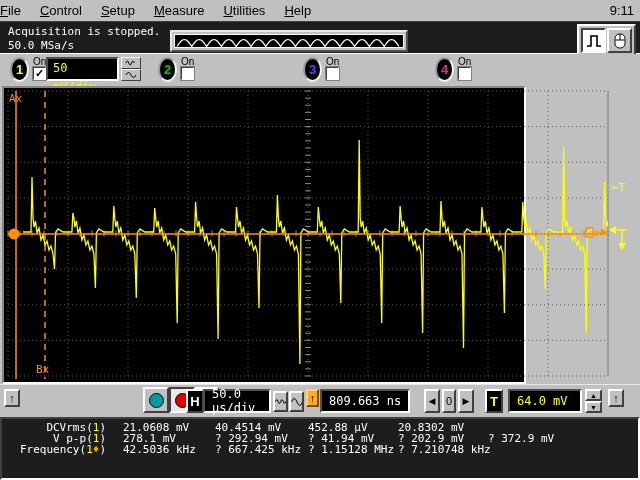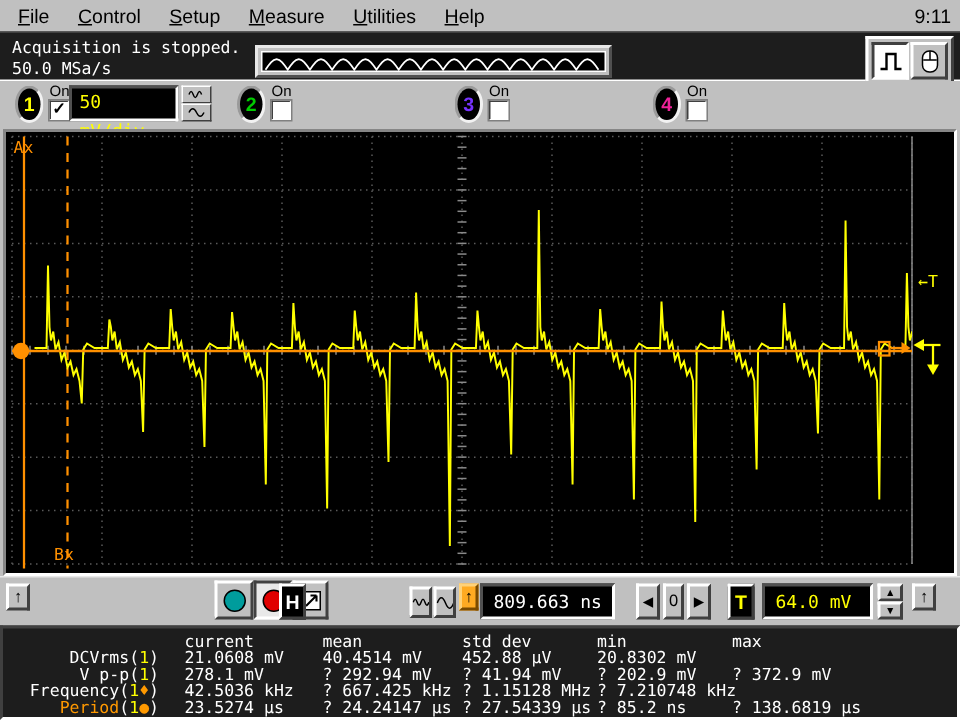--- a/index.html
+++ b/index.html
@@ -6,21 +6,21 @@
   html,body { width:640px; height:480px; }
   body { font-family:"Liberation Sans", sans-serif; background:#c0c0c0; }
   #screen { position:relative; width:640px; height:480px; background:#c0c0c0; overflow:hidden; }
 
   .bevel-out { border:2px solid; border-color:#ffffff #404040 #404040 #ffffff; background:#c0c0c0; }
   .mono { font-family:"DejaVu Sans Mono", monospace; }
 
   
   #menubar { position:absolute; left:0; top:0; width:640px; height:21px;
              display:flex; align-items:center; font-size:13px; color:#000; }
-  #menu-items { display:flex; gap:19px; padding-left:12px; }
+  #menu-items { display:flex; gap:19px; padding-left:0; }
   .menu-item { cursor:default; }
   .menu-item u { text-decoration:underline; }
   #clock { margin-left:auto; padding-right:6px; }
 
   
   #statusbar { position:absolute; left:0; top:21px; width:640px; height:33px;
                background:#1d1d1d; border-top:1px solid #404040; border-bottom:1px solid #ffffff; }
   .status-line { position:absolute; left:8px; color:#fff; font-size:11px; white-space:pre; }
   #status-line1 { top:3px;text-align:right; } #status-line2 { top:17px; }
   #preview-frame { position:absolute; left:170px; top:8px; width:238px; height:22px;
@@ -44,21 +44,21 @@
                 font-size:11px; line-height:11px; font-weight:bold; text-align:center; color:#000; }
   #ch1-scale { position:absolute; left:46px; top:3px; width:73px; height:24px;
                background:#000; border:2px solid; border-color:#505050 #ffffff #ffffff #505050;
                color:#ffff00; font-size:12px; line-height:19px; padding-left:5px; }
   .mini-spin { position:absolute; left:121px; top:3px; width:20px; height:24px;
                display:flex; flex-direction:column; }
   .mini-spin button { flex:1; border:1px solid; border-color:#ffffff #404040 #404040 #ffffff;
                       background:#c0c0c0; padding:0; line-height:0; }
 
   
-  #plot-panel { position:absolute; left:2px; top:86px; width:636px; height:298px;
+  #plot-panel { position:absolute; left:2px; top:86px; width:524px; height:298px;
                 background:#000; border:2px solid; border-color:#868686 #ffffff #ffffff #868686; }
   #plot-svg { position:absolute; left:0; top:0; }
 
   
   #ctrlbar { position:absolute; left:0; top:384px; width:640px; height:33px; background:#c0c0c0;
              border-top:1px solid #e8e8e8; }
   .cbtn { position:absolute; display:flex; align-items:center; justify-content:center;
           border:2px solid; border-color:#ffffff #404040 #404040 #ffffff; background:#c0c0c0;
           font-size:11px; color:#000; }
   .circle-dot { width:15px; height:15px; border-radius:50%; border:1px solid #000; }
@@ -310,20 +310,21 @@
     </div>
     <div class="cbtn" style="left:195px; top:2px; width:24px; height:26px;">
       <svg width="15" height="15">
         <rect x="1" y="1" width="13" height="13" fill="#000"></rect>
         <rect x="2" y="2" width="11" height="11" fill="#fff"></rect>
         <path d="M4,11 L11,4 M11,4 h-4 M11,4 v4" stroke="#000" stroke-width="1.4" fill="none"></path>
       </svg>
     </div>
 
     <div class="cbtn blk-letter" style="left: 186px; top: 4px; width: 18px; height: 24px;">H</div>
+    <div class="lcd" style="left:203px; top:4px; width:68px; height:24px;">50.0 µs/div</div>
     <div class="cbtn" style="left:273px; top:6px; width:15px; height:21px;">
       <svg width="11" height="9">
         <path d="M0.5,4.5 q1.3,-4 2.6,0 t2.6,0 t2.6,0 t2.6,0" stroke="#000" fill="none"></path>
       </svg>
     </div>
     <div class="cbtn" style="left:289px; top:6px; width:15px; height:21px;">
       <svg width="12" height="10">
         <path d="M0.5,5 q2.7,-7 5.5,0 t5.5,0" stroke="#000" fill="none"></path>
       </svg>
     </div>
@@ -348,20 +349,18 @@
       <div class="cbtn" style="position:static; flex:1;">
         <span style="font-size:7px;">▼</span>
         </div>
     </div>
     <div class="cbtn" style="left:608px; top:4px; width:16px; height:18px;">
         <span>↑</span>
       </div>
   </div>
 
   <div id="measpanel">
-      <div class="mrow"><span class="lbl"></span><span class="val">current</span><span class="val">mean</span><span class="val">std dev</span><span class="val">min</span><span class="val">max</span></div>
       <div class="mrow"><span class="lbl"><span style="color:#ffffff">DCVrms</span><span>(</span><span style="color:#ffff00">1</span><span>)</span></span><span class="val">21.0608 mV</span><span class="val">40.4514 mV</span><span class="val">452.88 µV</span><span class="val">20.8302 mV</span></div>
       <div class="mrow"><span class="lbl"><span style="color:#ffffff">V p-p</span><span>(</span><span style="color:#ffff00">1</span><span>)</span></span><span class="val">278.1 mV</span><span class="val">? 292.94 mV</span><span class="val">? 41.94 mV</span><span class="val">? 202.9 mV</span><span class="val">? 372.9 mV</span></div>
       <div class="mrow"><span class="lbl"><span style="color:#ffffff">Frequency</span><span>(</span><span style="color:#ffff00">1</span><span style="color:#ff9900">♦</span><span>)</span></span><span class="val">42.5036 kHz</span><span class="val">? 667.425 kHz</span><span class="val">? 1.15128 MHz</span><span class="val">? 7.210748 kHz</span></div>
-      <div class="mrow"><span class="lbl"><span style="color:#ff9900">Period</span><span>(</span><span style="color:#ffff00">1</span><span style="color:#ff9900">●</span><span>)</span></span><span class="val">23.5274 µs</span><span class="val">? 24.24147 µs</span><span class="val">? 27.54339 µs</span><span class="val">? 85.2 ns</span><span class="val">? 138.6819 µs</span></div>
     </div>
 
 </div>
 
 </body></html>

